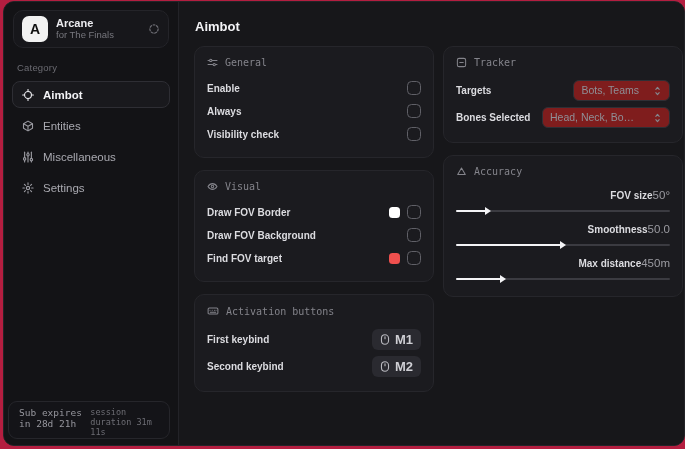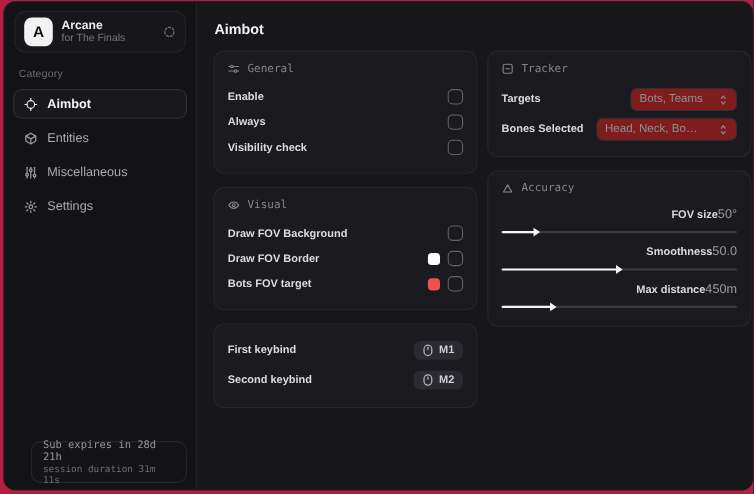--- a/index.html
+++ b/index.html
@@ -42,23 +42,23 @@
     border:1px solid transparent; cursor:default;
   }
   .nav-item.active {
     color:#f2f2f5; border-color:#2e2e34; background:#19191d; font-weight:bold;
   }
   .nav-item .nicon { display:flex; align-items:center; color:#9a9aa1; }
   .nav-item.active .nicon { color:#e8e8ec; }
   .nav-gap { height:2px; }
 
   .sub-card {
-    position:absolute; left:24px; right:8px; bottom:6px; height:38px;
+    position:absolute; left:4px; right:8px; bottom:6px; height:38px;
     border:1px solid #26262b; border-radius:9px; background:#141418;
-    padding:5px 10px; display:flex; flex-direction:column; justify-content:center; gap:1px;
+    padding:5px 10px; display:flex; flex-direction:row; justify-content:center; gap:1px;
   }
   .sub-line1 { font-family:"DejaVu Sans Mono", monospace; font-size:9.5px; color:#96969d; }
   .sub-line2 { font-family:"DejaVu Sans Mono", monospace; font-size:8.5px; color:#6d6d74; }
 
   
   .main { flex:1; background:#17171a; padding:12px 13px 0 15px; }
   .page-title { color:#f3f3f6; font-size:13px; font-weight:bold; margin:5px 0 12px 1px; }
   .columns { display:flex; gap:9px; align-items:flex-start; }
   .col { display:flex; flex-direction:column; gap:12px; width:240px; }
 
@@ -83,21 +83,21 @@
 
   .checkbox {
     width:14px; height:14px; border:1.5px solid #606067; border-radius:4.5px;
     background:transparent;
   }
   .swatch { width:11px; height:11px; border-radius:3.5px; }
 
   .keybtn {
     display:flex; align-items:center; gap:5px;
     background:#2a2a30; border-radius:6px; padding:3px 8px;
-    color:#cfcfd4; font-size:10px; font-weight:bold;
+    color:#cfcfd4; font-size:13px; font-weight:bold;
   }
   .keybtn .kicon { display:flex; align-items:center; color:#b9b9bf; }
 
   .dropdown {
     display:flex; align-items:flex-end; gap:14px;
     background:#7f1d1d; border:1px solid #2f2f35; border-radius:6px;
     padding:3.5px 7px; color:#8f8f96; font-size:10.5px; max-width:160px;
   }
   .dropdown .dtext { white-space:nowrap; overflow:hidden; text-overflow:ellipsis; }
   .dropdown .dicon { display:flex; align-items:center; color:#84848b; }
@@ -229,42 +229,51 @@
           <div class="card-header">
             <span class="hicon">
               <svg width="11" height="11" viewBox="0 0 16 16" fill="none" stroke="currentColor" stroke-width="1.5" stroke-linecap="round">
                 <path d="M1.5 8s2.4-4.2 6.5-4.2S14.5 8 14.5 8s-2.4 4.2-6.5 4.2S1.5 8 1.5 8z"></path>
                   <circle cx="8" cy="8" r="1.8"></circle>
               </svg>
             </span>
             <span>Visual</span>
           </div>
           <div class="row">
-            <span class="row-label">Draw FOV Background</span>
-            <span class="row-right">
-              <span class="checkbox"></span>
-            </span>
-          </div>
-          <div class="row">
             <span class="row-label">Draw FOV Border</span>
             <span class="row-right">
               <span class="swatch" style="background: rgb(255, 255, 255);"></span>
               <span class="checkbox"></span>
             </span>
           </div>
           <div class="row">
-            <span class="row-label">Bots FOV target</span>
+            <span class="row-label">Draw FOV Background</span>
+            <span class="row-right">
+              <span class="checkbox"></span>
+            </span>
+          </div>
+          <div class="row">
+            <span class="row-label">Find FOV target</span>
             <span class="row-right">
               <span class="swatch" style="background: rgb(240, 80, 78);"></span>
               <span class="checkbox"></span>
             </span>
           </div>
         </div>
 
         <div class="card">
+          <div class="card-header">
+            <span class="hicon">
+              <svg width="12" height="12" viewBox="0 0 16 16" fill="none" stroke="currentColor" stroke-width="1.4" stroke-linecap="round">
+                <rect x="1.5" y="4" width="13" height="8" rx="1.5"></rect>
+                  <path d="M4 7h.01M7 7h.01M10 7h.01M12 7h.01M4.5 9.7h7"></path>
+              </svg>
+            </span>
+            <span>Activation buttons</span>
+          </div>
           <div class="row" style="height:26px">
             <span class="row-label">First keybind</span>
             <span class="keybtn">
               <span class="kicon">
                 <svg width="10" height="11" viewBox="0 0 12 14" fill="none" stroke="currentColor" stroke-width="1.4" stroke-linecap="round">
                   <rect x="1.5" y="1" width="9" height="12" rx="4.5"></rect>
                     <line x1="6" y1="3.5" x2="6" y2="6"></line>
                 </svg>
               </span>
               <span>M1</span>

